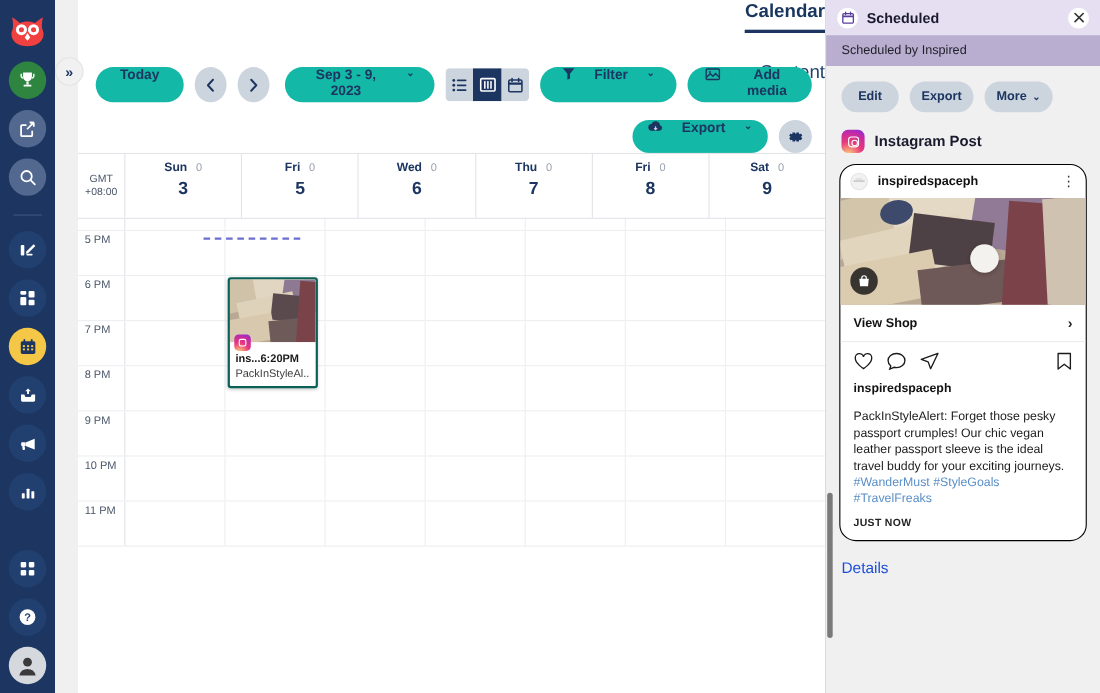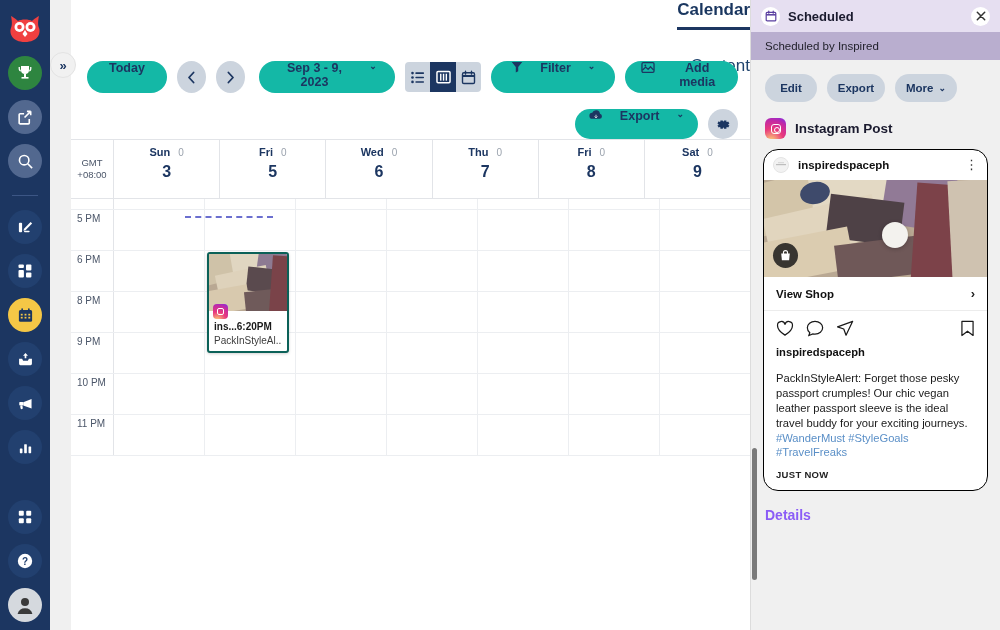--- a/index.html
+++ b/index.html
@@ -175,21 +175,21 @@
   .view-shop span { font-size: 11.5px; font-weight:bold; color:#111; }
   .view-shop .arrow { margin-left:auto; color:#222; font-size:13px; }
   .pc-actions { display:flex; align-items:center; gap:12px; padding: 9px 12px 3px 12px; }
   .pc-actions .sp { margin-left:auto; }
   .pc-cap { padding: 2px 12px 10px 12px; }
   .cap-user { font-size:11.2px; font-weight:bold; color:#111; }
   .cap-text { font-size:11.2px; color:#1a1a1a; line-height:1.33; margin-top:13px; }
   .cap-text .tag { color:#5a8fc7; }
   .cap-time { font-size:9.5px; font-weight:bold; color:#222; letter-spacing:.3px; margin-top:9px; }
 
-  .details-hd { padding: 16px 14px 0 14px; font-size: 14px; font-weight:bold; color:#8b5cf6; }
+  .details-hd { padding: 16px 14px 0 14px; font-size: 14px; font-weight:normal; color:#1d4ed8; }
 
   .panel-scroll { position:absolute; left: 1px; top: 448px; width: 5px; height: 132px;
                   background:#7a7a7a; border-radius:3px; }
 </style>
 </head>
 <body>
 
 <div id="app">
 
   <div class="rail">
@@ -491,20 +491,30 @@
           <div class="tcell">6 PM</div>
           <div class="gcell"></div>
             <div class="gcell"></div>
           <div class="gcell"></div>
             <div class="gcell"></div>
           <div class="gcell"></div>
             <div class="gcell"></div>
           <div class="gcell"></div>
         </div>
         <div class="row">
+          <div class="tcell">7 PM</div>
+          <div class="gcell"></div>
+            <div class="gcell"></div>
+          <div class="gcell"></div>
+            <div class="gcell"></div>
+          <div class="gcell"></div>
+            <div class="gcell"></div>
+          <div class="gcell"></div>
+        </div>
+        <div class="row">
           <div class="tcell">8 PM</div>
           <div class="gcell"></div>
             <div class="gcell"></div>
           <div class="gcell"></div>
             <div class="gcell"></div>
           <div class="gcell"></div>
             <div class="gcell"></div>
           <div class="gcell"></div>
         </div>
         <div class="row">

